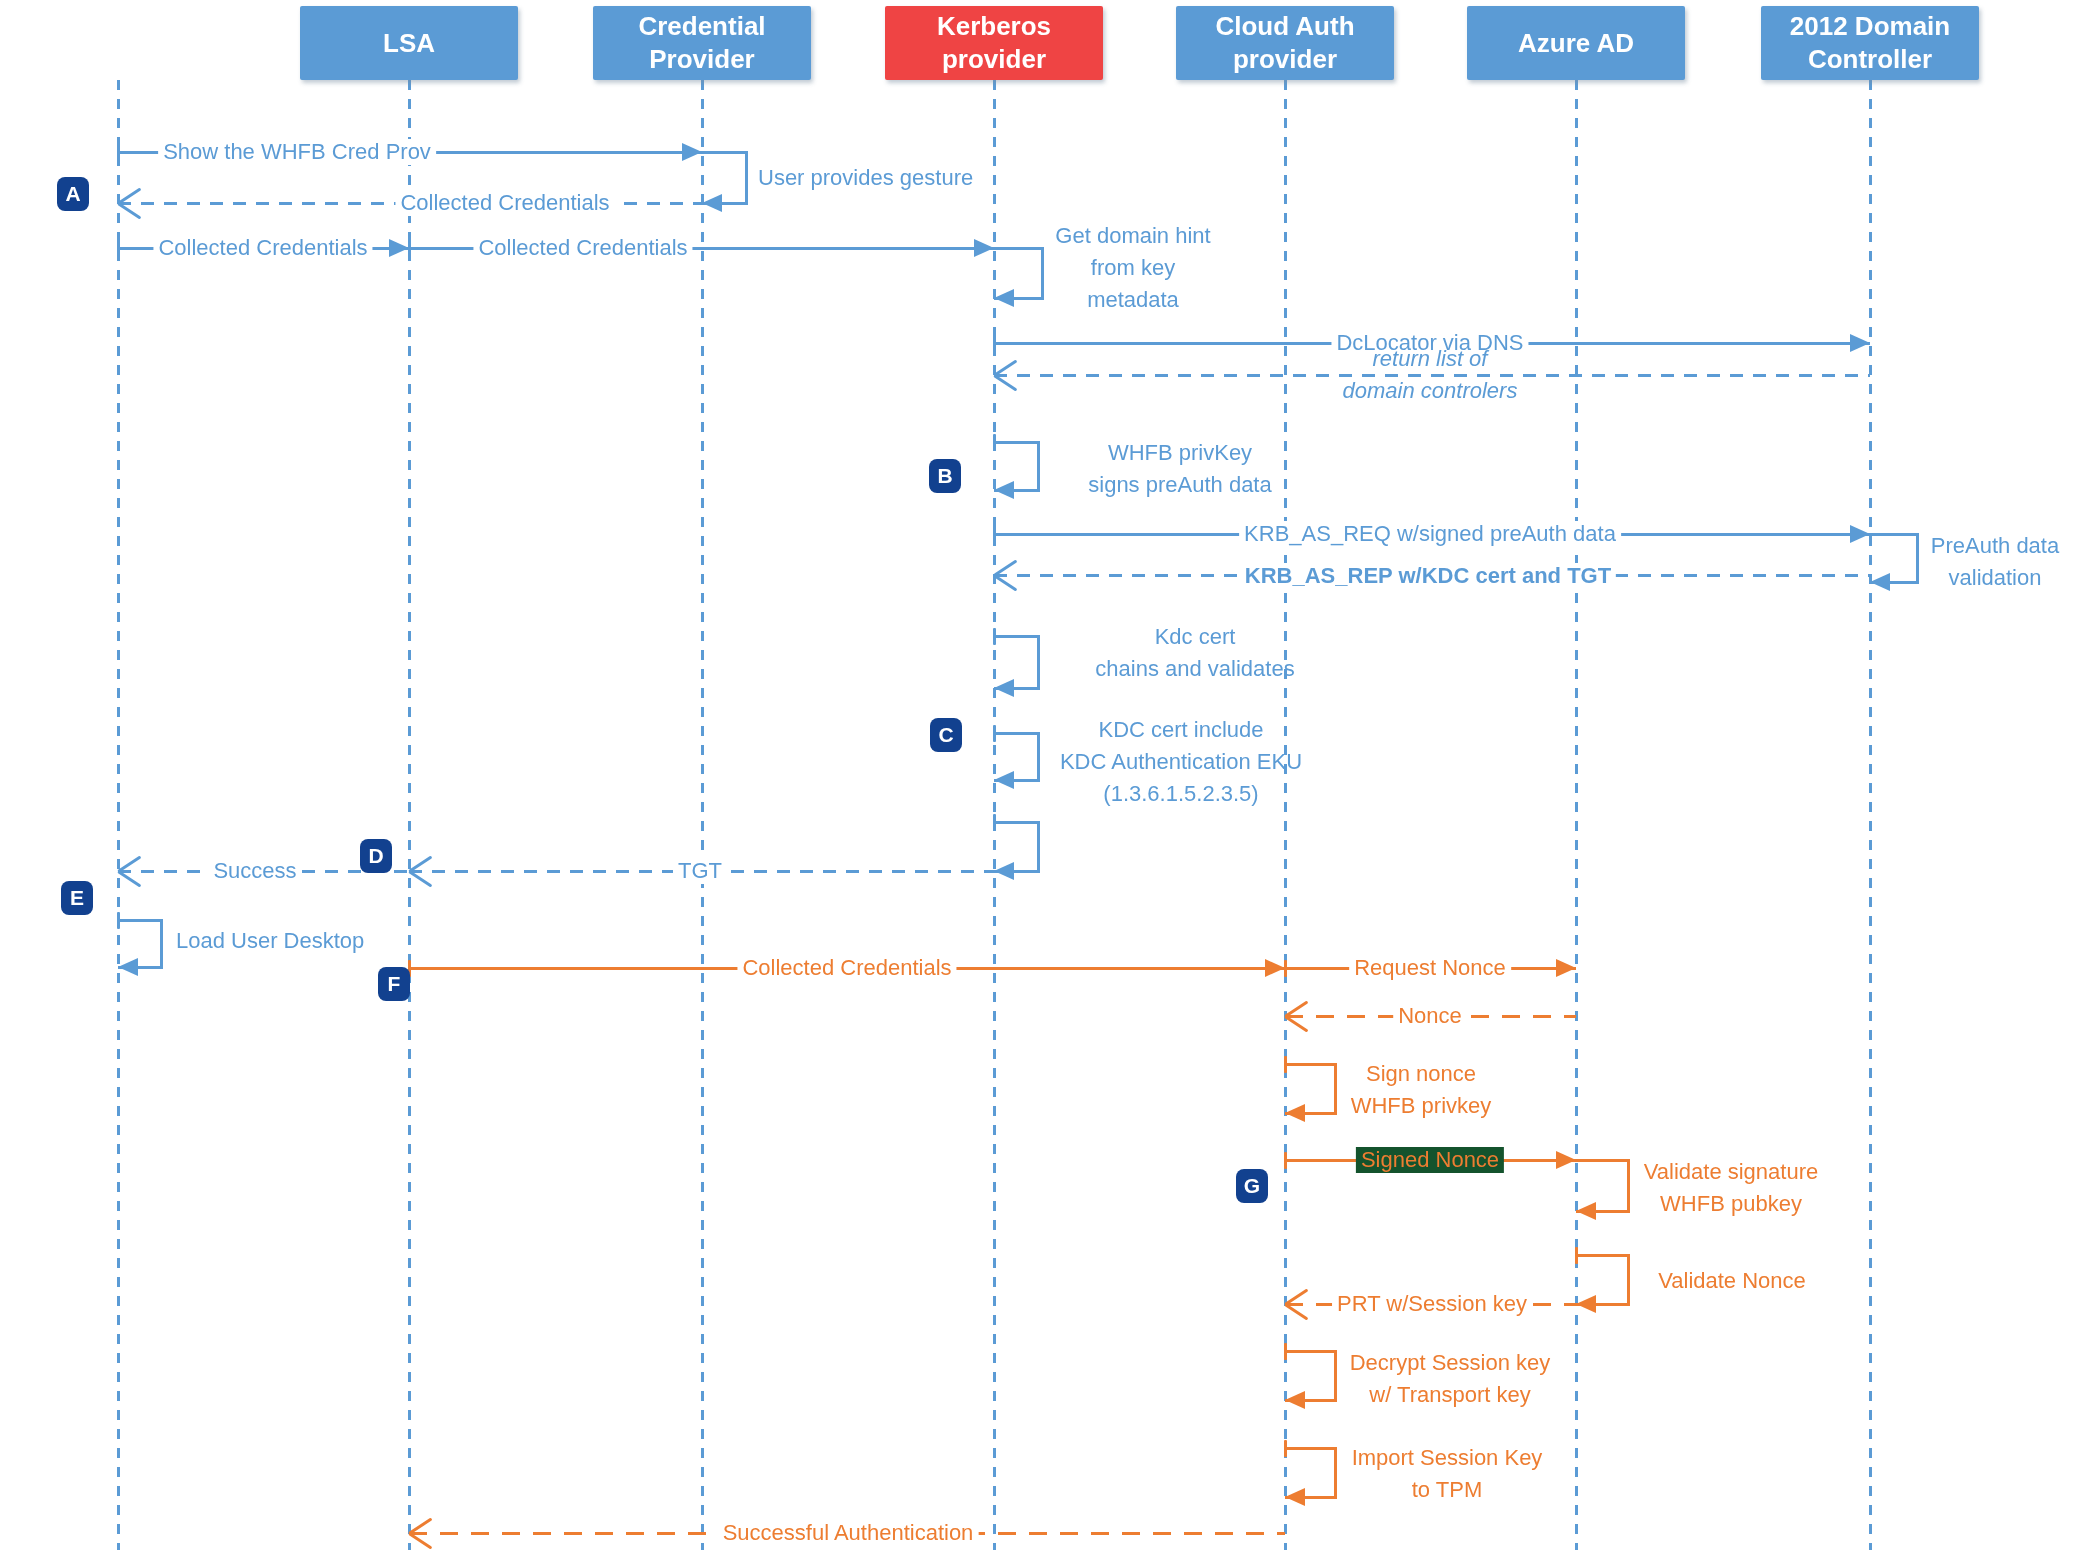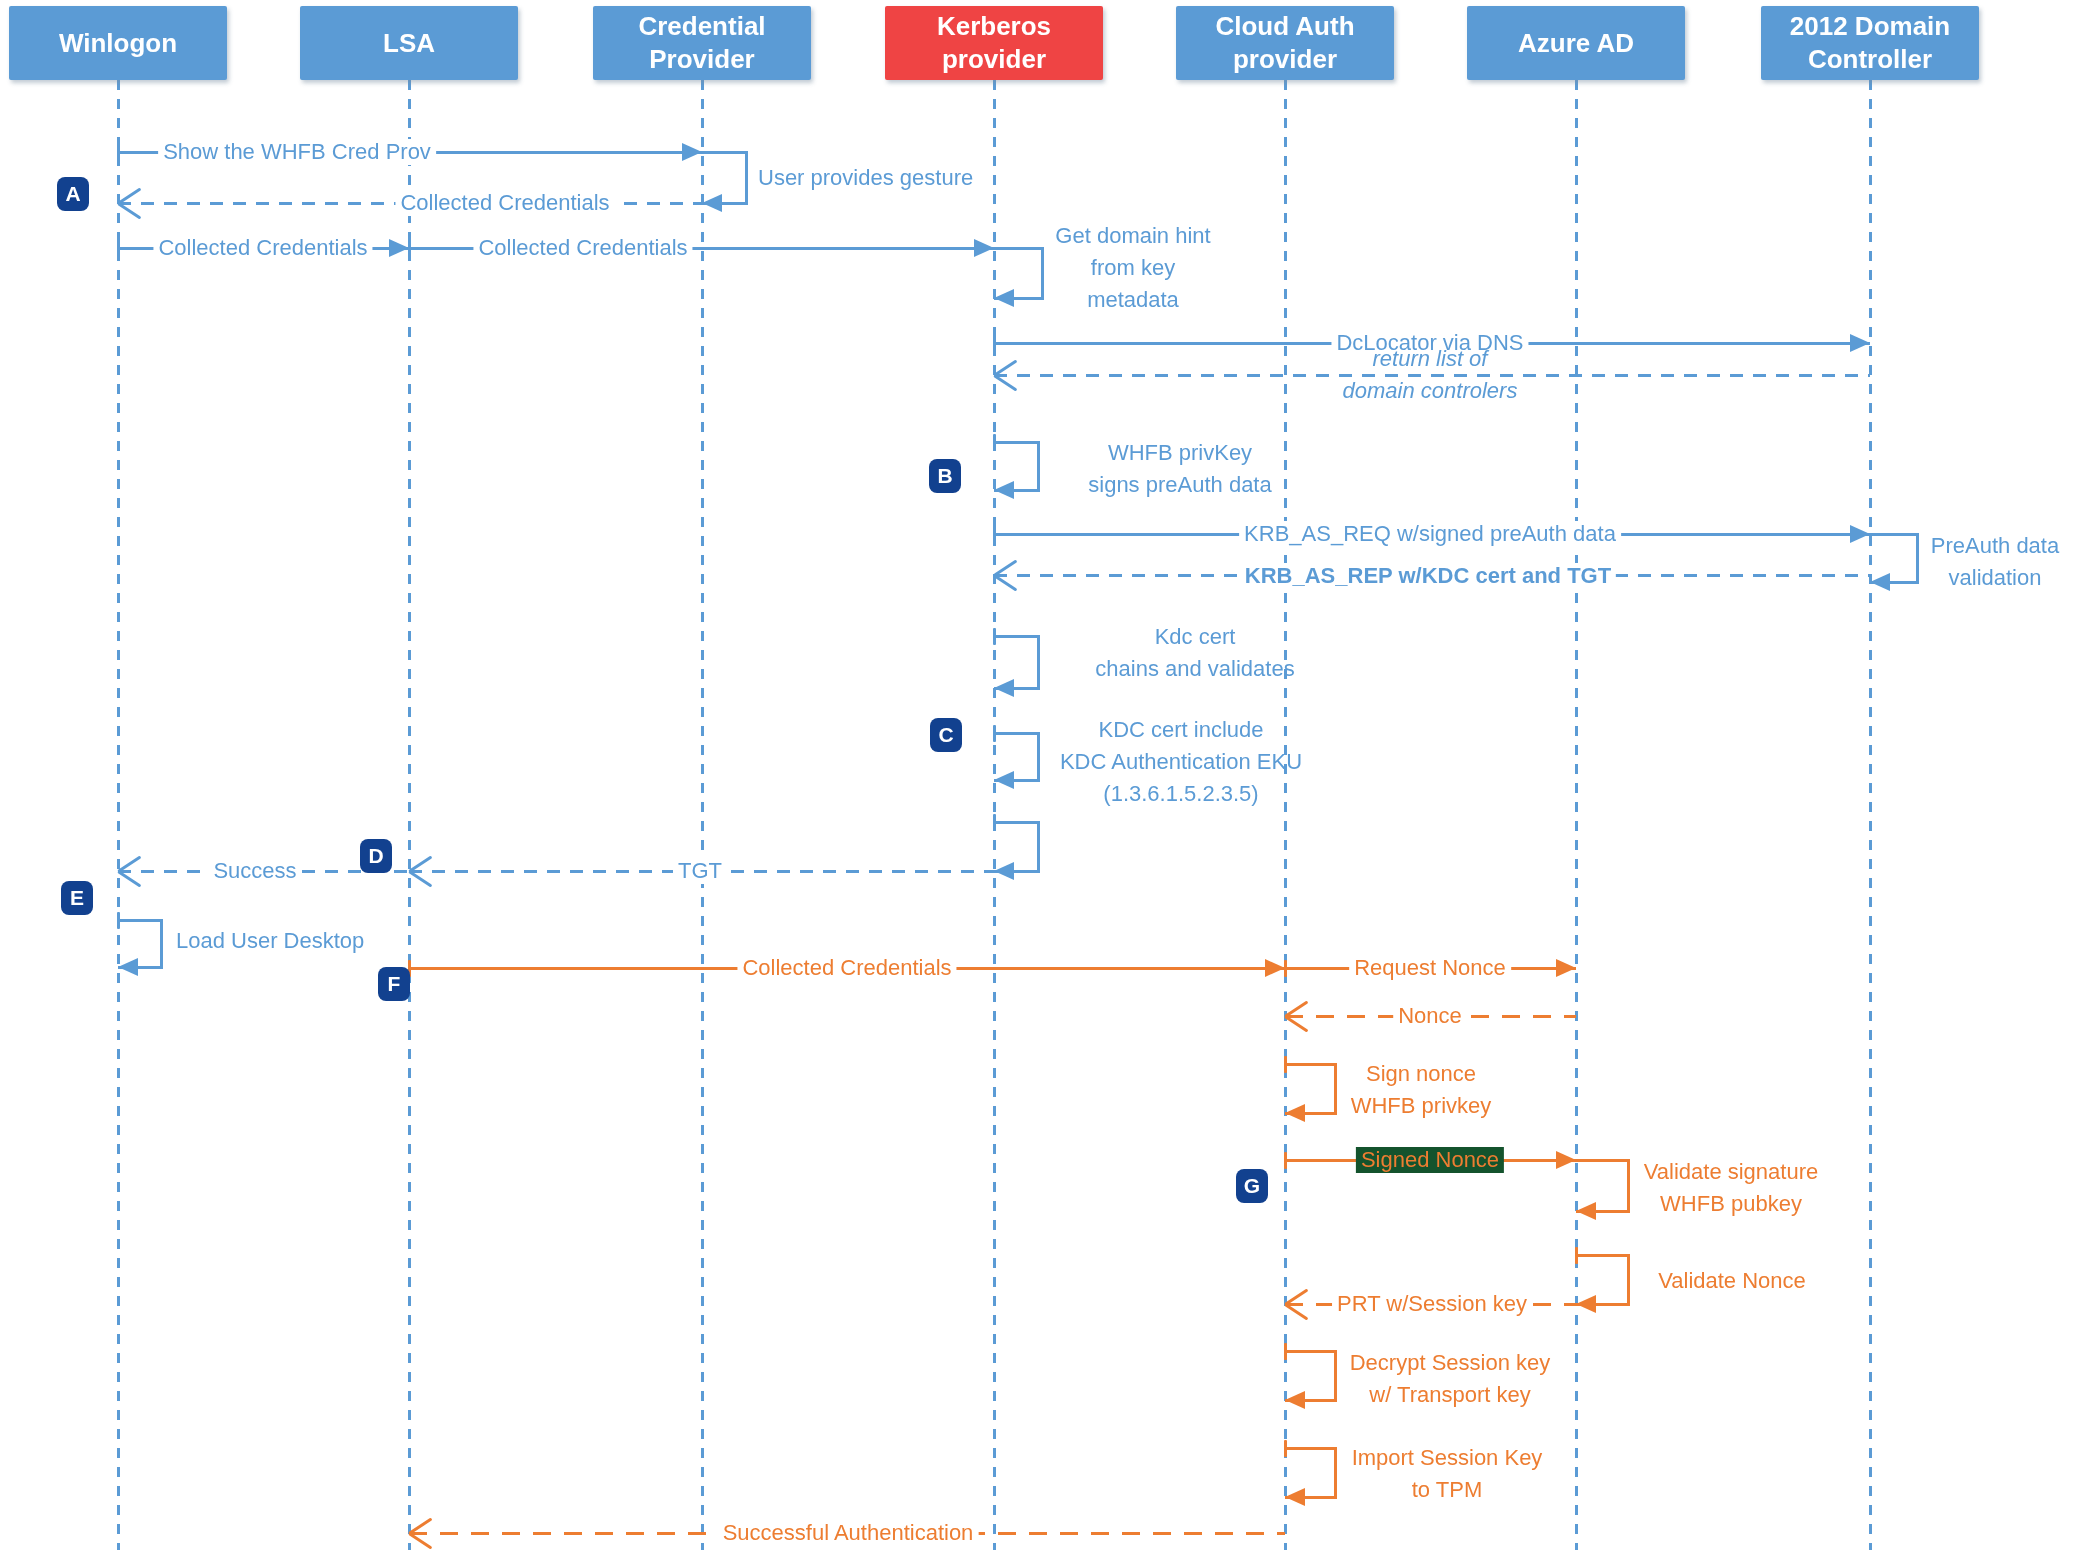--- a/index.html
+++ b/index.html
@@ -270,21 +270,20 @@
     </div>
     <div class="loop-text" style="left: 1447px; top: 1474px; color: rgb(237, 125, 49);">Import Session Key
 to TPM</div>
     <div class="badge" style="left: 57px; top: 177px; background: rgb(18, 65, 143); color: rgb(255, 255, 255);">A</div>
     <div class="badge" style="left: 929px; top: 459px; background: rgb(18, 65, 143); color: rgb(255, 255, 255);">B</div>
     <div class="badge" style="left: 930px; top: 718px; background: rgb(18, 65, 143); color: rgb(255, 255, 255);">C</div>
     <div class="badge" style="left: 360px; top: 839px; background: rgb(18, 65, 143); color: rgb(255, 255, 255);">D</div>
     <div class="badge" style="left: 61px; top: 881px; background: rgb(18, 65, 143); color: rgb(255, 255, 255);">E</div>
     <div class="badge" style="left: 378px; top: 967px; background: rgb(18, 65, 143); color: rgb(255, 255, 255);">F</div>
     <div class="badge" style="left: 1236px; top: 1169px; background: rgb(18, 65, 143); color: rgb(255, 255, 255);">G</div>
-    <div class="actor-box" style="left: 9px; top: 6px; width: 218px; height: 74px; background: rgb(91, 155, 213); color: rgb(255, 255, 255);">Winlogon</div>
     <div class="actor-box" style="left: 593px; top: 6px; width: 218px; height: 74px; background: rgb(91, 155, 213); color: rgb(255, 255, 255);">Credential
 Provider</div>
     <div class="actor-box" style="left: 300px; top: 6px; width: 218px; height: 74px; background: rgb(91, 155, 213); color: rgb(255, 255, 255);">LSA</div>
     <div class="actor-box" style="left: 885px; top: 6px; width: 218px; height: 74px; background: #ef4444; color: rgb(255, 255, 255);">Kerberos
 provider</div>
     <div class="actor-box" style="left: 1176px; top: 6px; width: 218px; height: 74px; background: rgb(91, 155, 213); color: rgb(255, 255, 255);">Cloud Auth
 provider</div>
     <div class="actor-box" style="left: 1467px; top: 6px; width: 218px; height: 74px; background: rgb(91, 155, 213); color: rgb(255, 255, 255);">Azure AD</div>
     <div class="actor-box" style="left: 1761px; top: 6px; width: 218px; height: 74px; background: rgb(91, 155, 213); color: rgb(255, 255, 255);">2012 Domain
 Controller</div>

